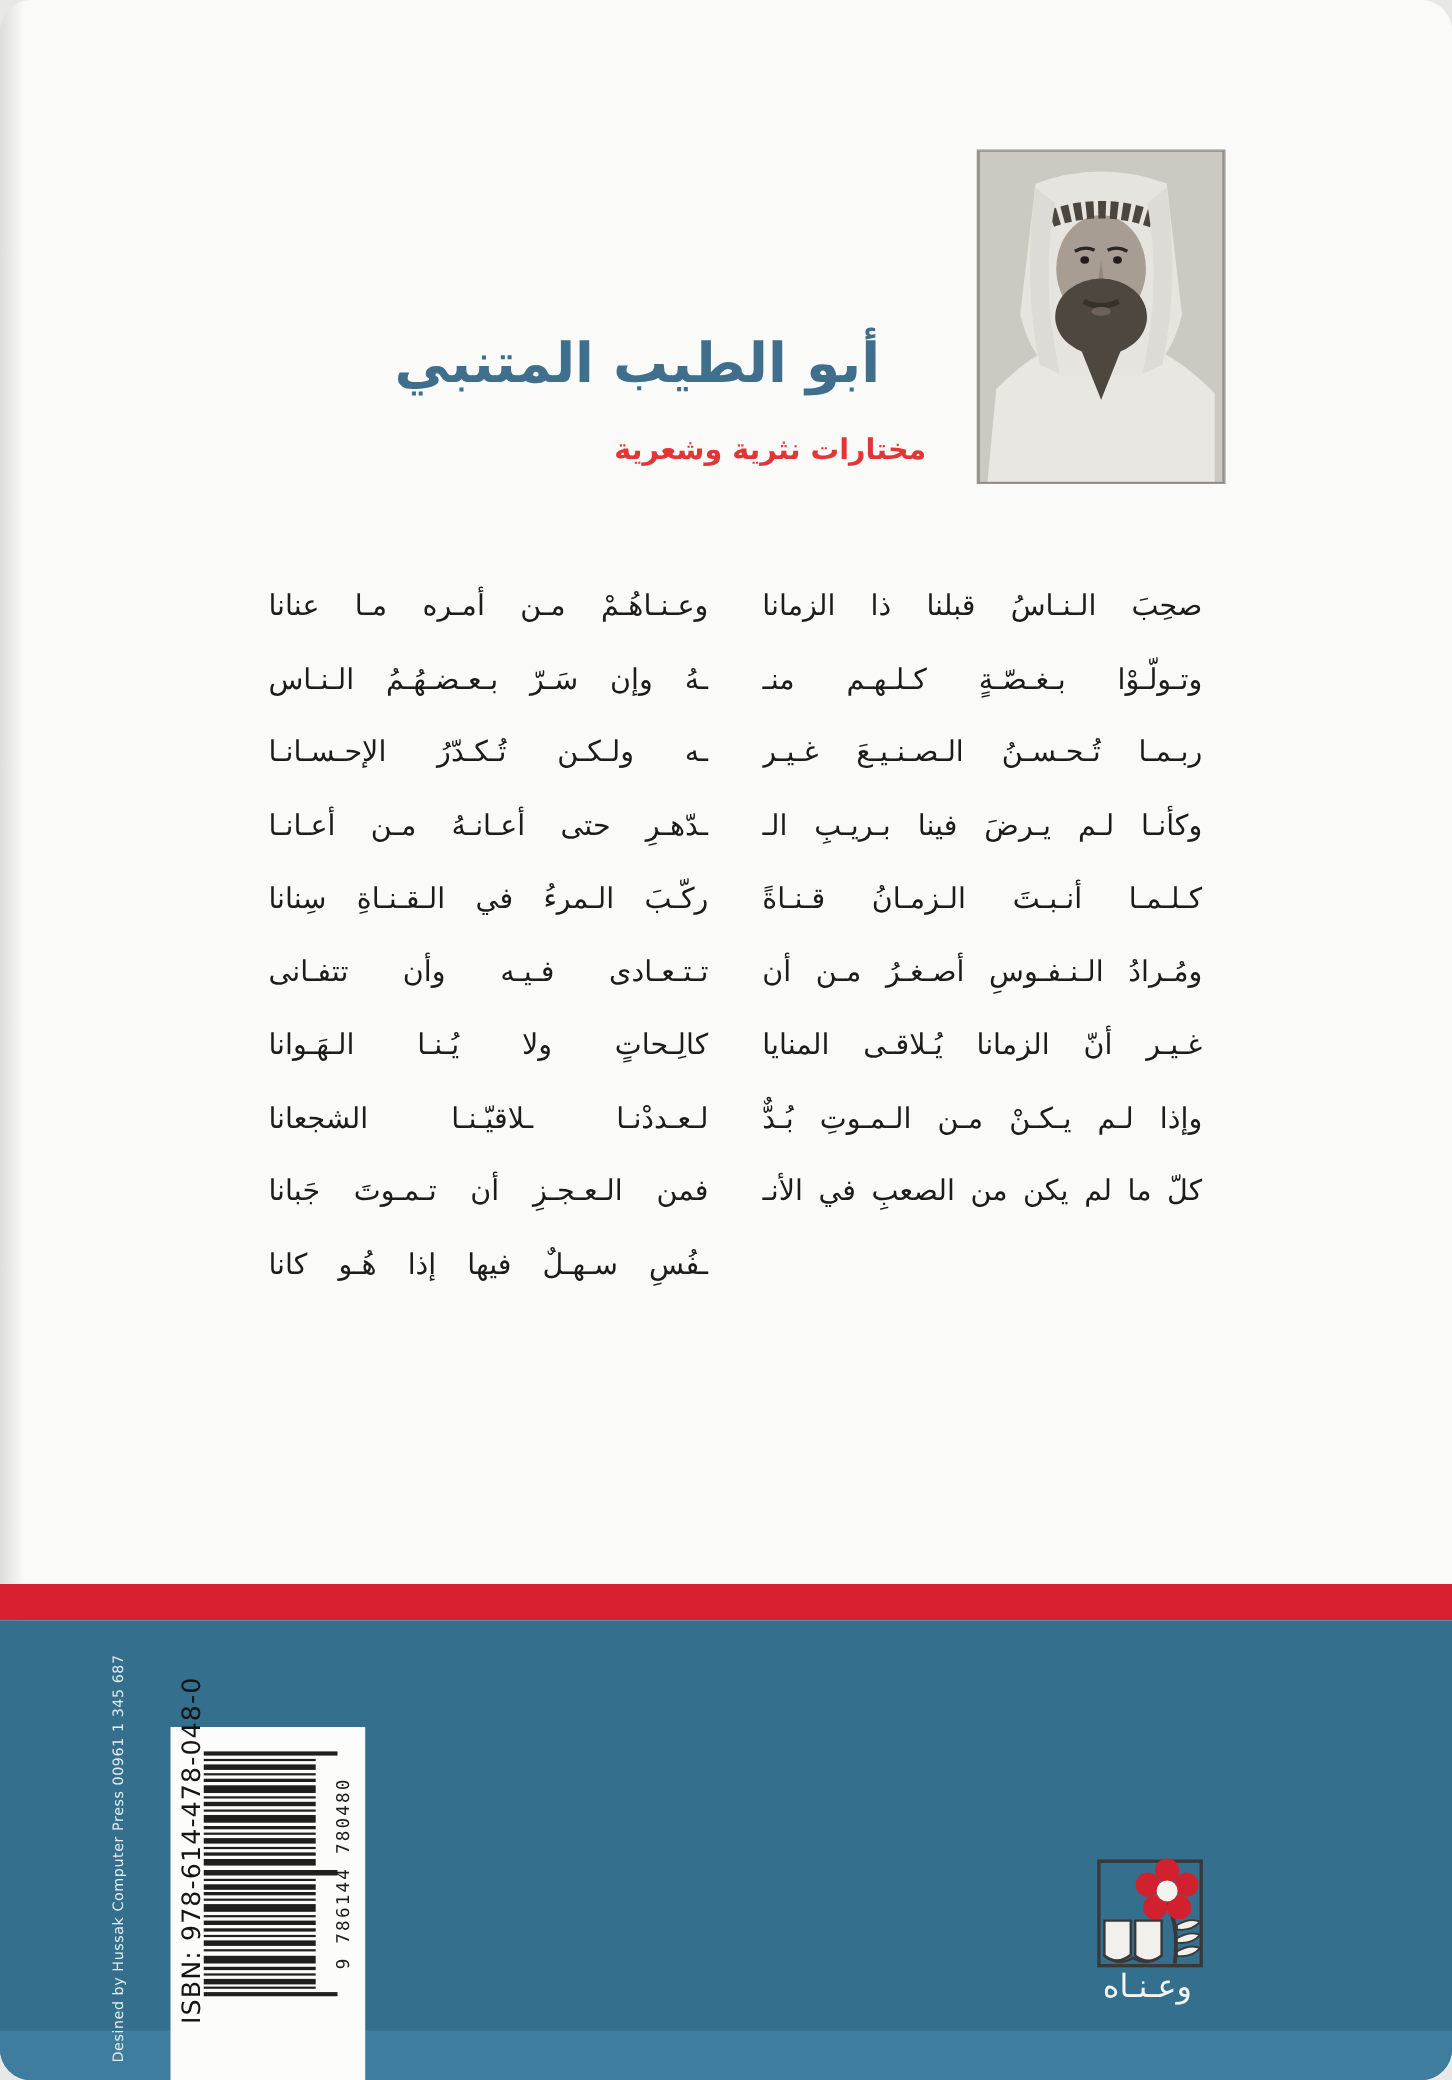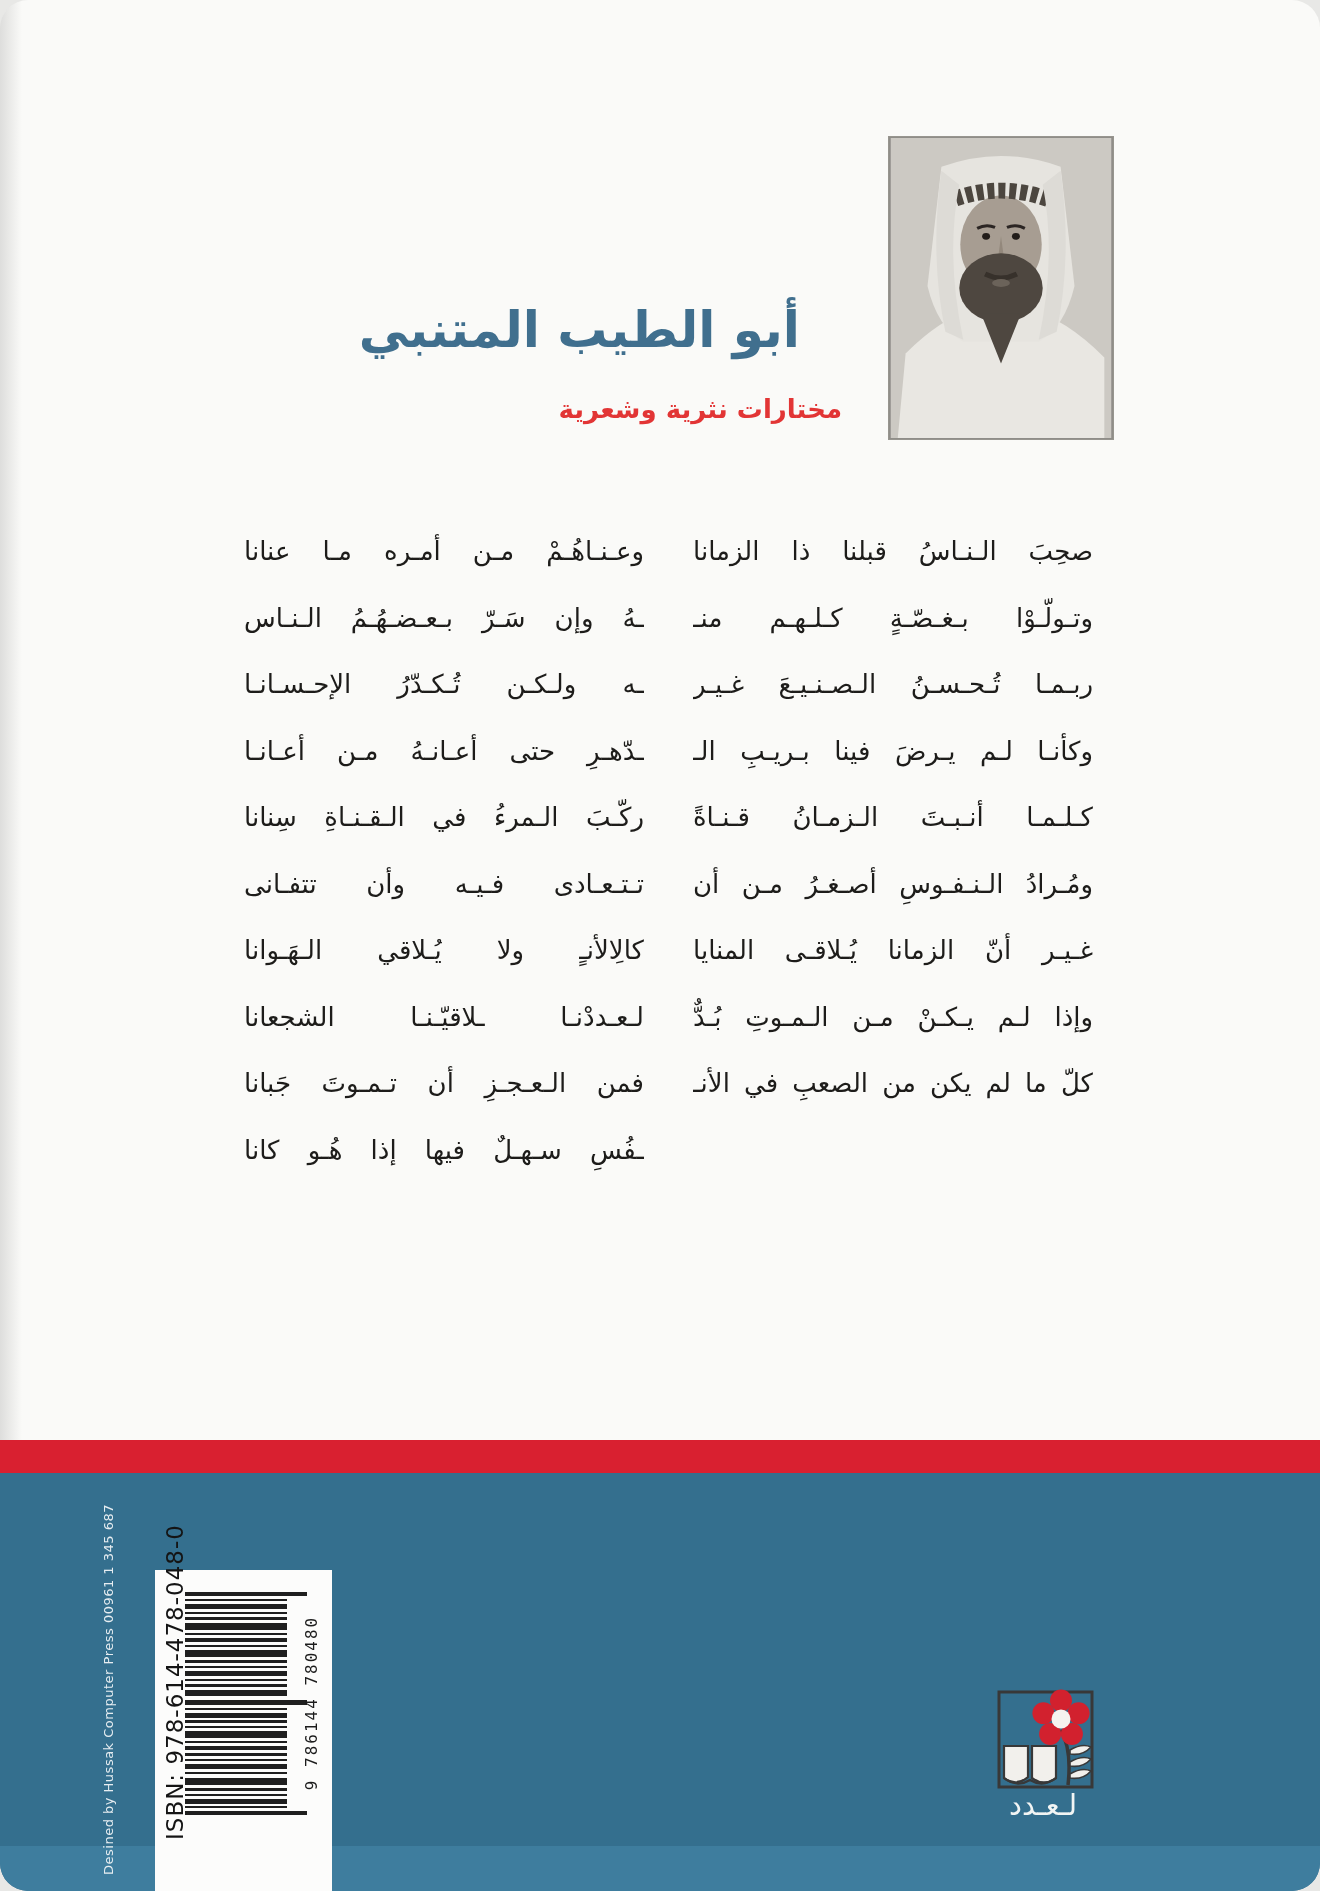--- a/index.html
+++ b/index.html
@@ -145,21 +145,21 @@
     <div class="poem-line">كلّ ما لم يكن من الصعبِ في الأنـ</div>
   </div>
 
   <div class="poem-col left">
     <div class="poem-line">وعـنـاهُـمْ مـن أمـره مـا عنانا</div>
     <div class="poem-line">ـهُ وإن سَـرّ بـعـضـهُـمُ الـنـاس</div>
     <div class="poem-line">ـه ولـكـن تُـكـدّرُ الإحـسـانـا</div>
     <div class="poem-line">ـدّهـرِ حتى أعـانـهُ مـن أعـانـا</div>
     <div class="poem-line">ركّـبَ الـمرءُ في الـقـنـاةِ سِنانا</div>
     <div class="poem-line">تـتـعـادى فـيـه وأن تتفـانى</div>
-    <div class="poem-line">كالِالأنـٍ ولا يُـلاقي الـهَـوانا</div>
+    <div class="poem-line">كالِـحاتٍ ولا يُـنـا الـهَـوانا</div>
     <div class="poem-line">لـعـددْنـا ـلاقيّـنـا الشجعانا</div>
     <div class="poem-line">فمن الـعـجـزِ أن تـمـوتَ جَبانا</div>
     <div class="poem-line">ـفُسِ سـهـلٌ فيها إذا هُـو كانا</div>
   </div>
 
   <div class="stripe-red"></div>
   <div class="band-teal"></div>
   <div class="band-teal-light"></div>
 
   <div class="credit-vert">Desined by Hussak Computer Press 00961 1 345 687</div>
@@ -226,15 +226,15 @@
       <circle cx="86.6" cy="25.3" r="11" fill="#d2212e"></circle>
       <circle cx="69" cy="31" r="9.5" fill="#f5f3ef"></circle>
     </g>
 
     <g>
       <path d="M12,58 h24 v31 q-12,10 -24,1 Z" fill="#f2f0ec" stroke="#383838" stroke-width="2.2"></path>
       <path d="M40,58 h24 v32 q-12,9 -24,0 Z" fill="#f2f0ec" stroke="#383838" stroke-width="2.2"></path>
       <path d="M12,90 Q25,100 38,92 Q51,100 64,90" fill="none" stroke="#383838" stroke-width="2.2"></path>
     </g>
   </svg>
-  <div class="publisher">لـعـدد</div>
+  <div class="publisher">وعـنـاه</div>
 
 </div>
 
 </body></html>

